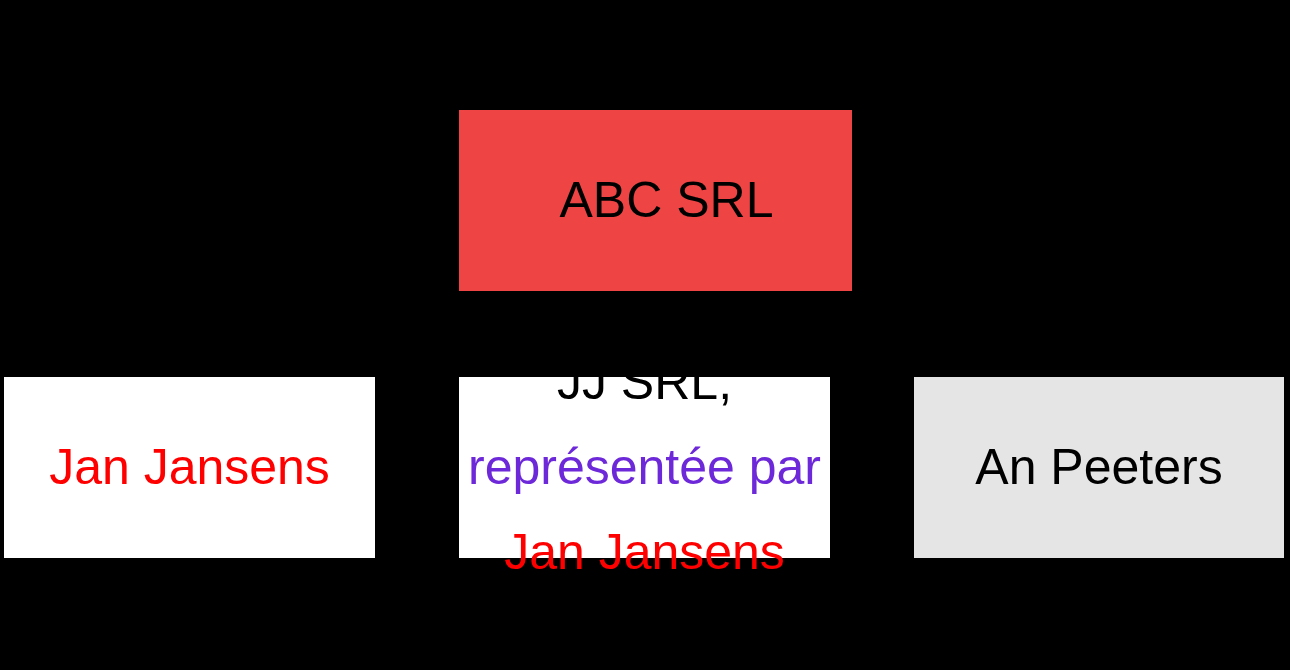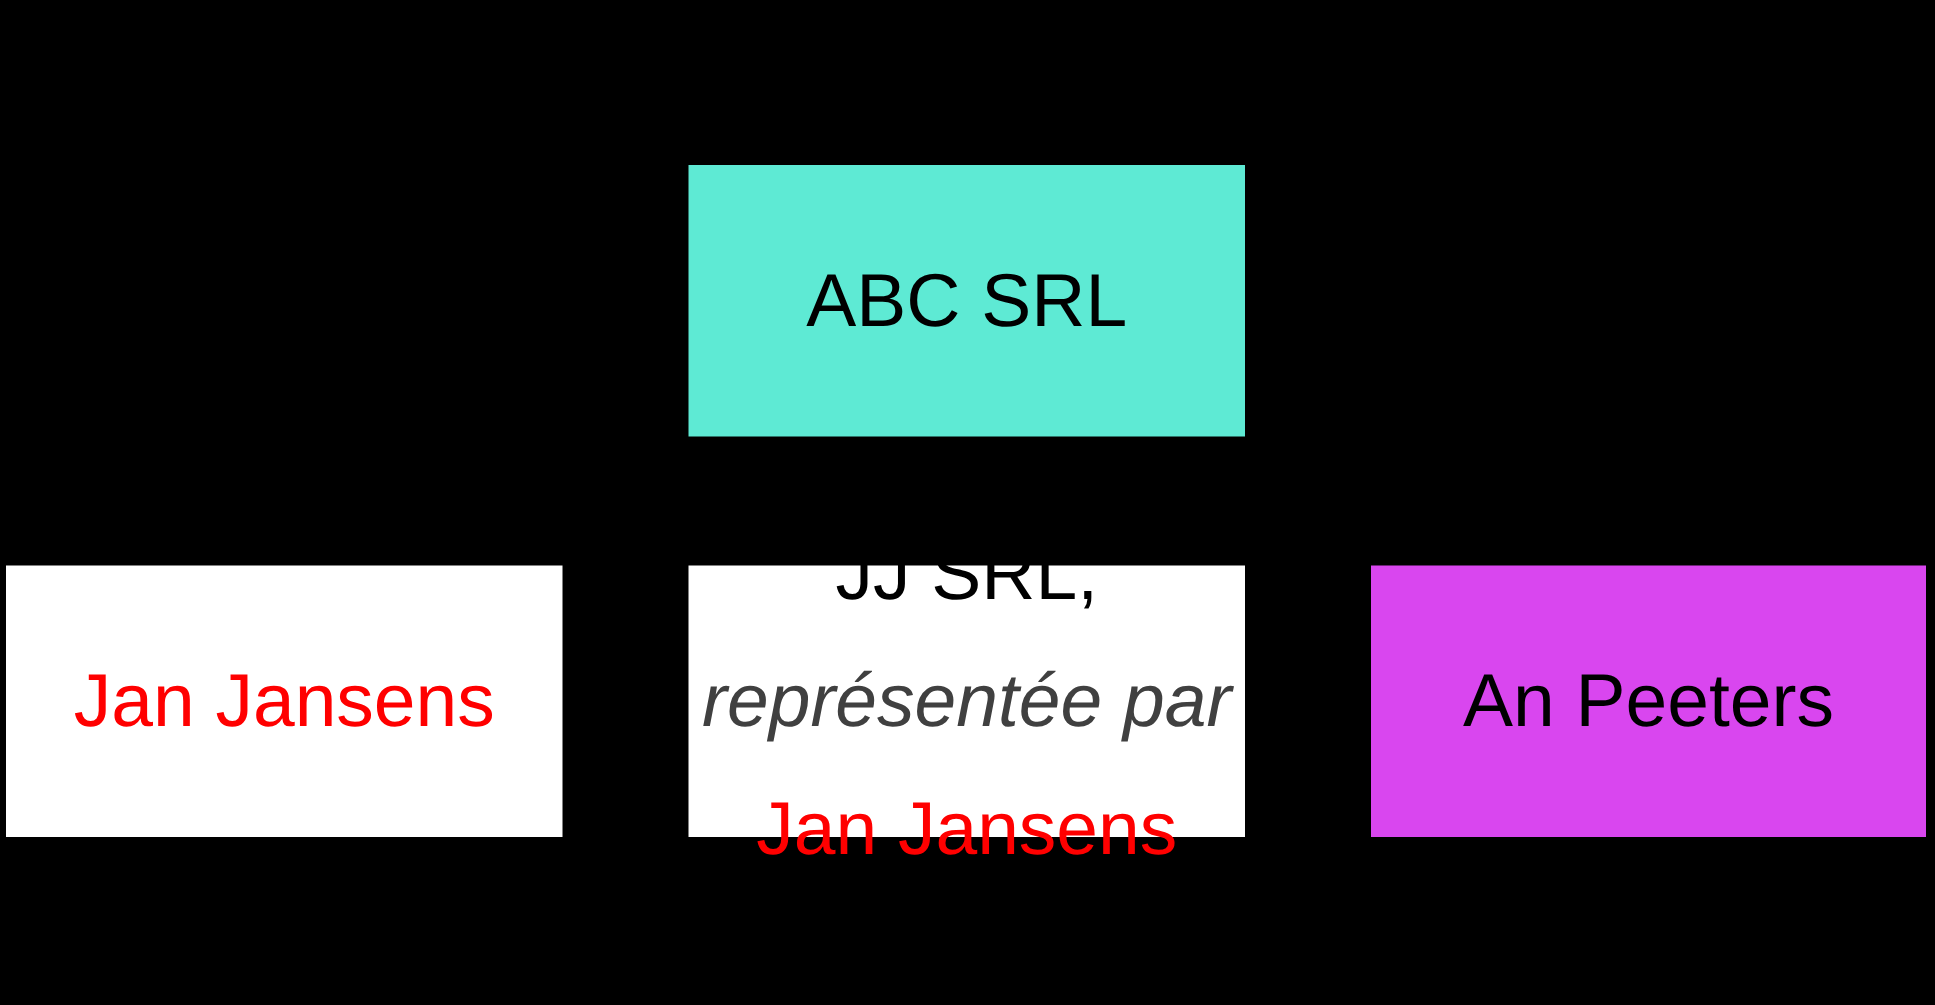--- a/index.html
+++ b/index.html
@@ -34,31 +34,31 @@
   #node-abc { left: 459px; top: 110px; width: 371px; height: 181px; }
   #node-jan { left: 4px;   top: 377px; width: 371px; height: 181px; }
   #node-jj  { left: 459px; top: 377px; width: 371px; height: 181px; }
   #node-an  { left: 914px; top: 377px; width: 370px; height: 181px; }
 </style>
 </head>
 <body>
 
 <div class="canvas" style="background-color: rgb(0, 0, 0);">
 
-  <div class="node" id="node-abc" style="background-color: #5eead4;">
+  <div class="node" id="node-abc" style="background-color: #ef4444; padding-left: 22px;">
     <div class="line" style="color: rgb(0, 0, 0);">ABC SRL</div>
   </div>
 
   <div class="node" id="node-jan" style="background-color: rgb(255, 255, 255);">
     <div class="line" style="color: rgb(255, 0, 0);">Jan Jansens</div>
   </div>
 
   <div class="node" id="node-jj" style="background-color: rgb(255, 255, 255); gap: 32px;">
     <div class="line" style="color: rgb(0, 0, 0);">JJ SRL,</div>
-    <div class="line" style="color: #404040; font-style: italic;">représentée par</div>
+    <div class="line" style="color: #6d28d9;">représentée par</div>
     <div class="line" style="color: rgb(255, 0, 0);">Jan Jansens</div>
   </div>
 
-  <div class="node" id="node-an" style="background-color: #d946ef;">
+  <div class="node" id="node-an" style="background-color: #e5e5e5;">
     <div class="line" style="color: rgb(0, 0, 0);">An Peeters</div>
   </div>
 
 </div>
 
 </body></html>

